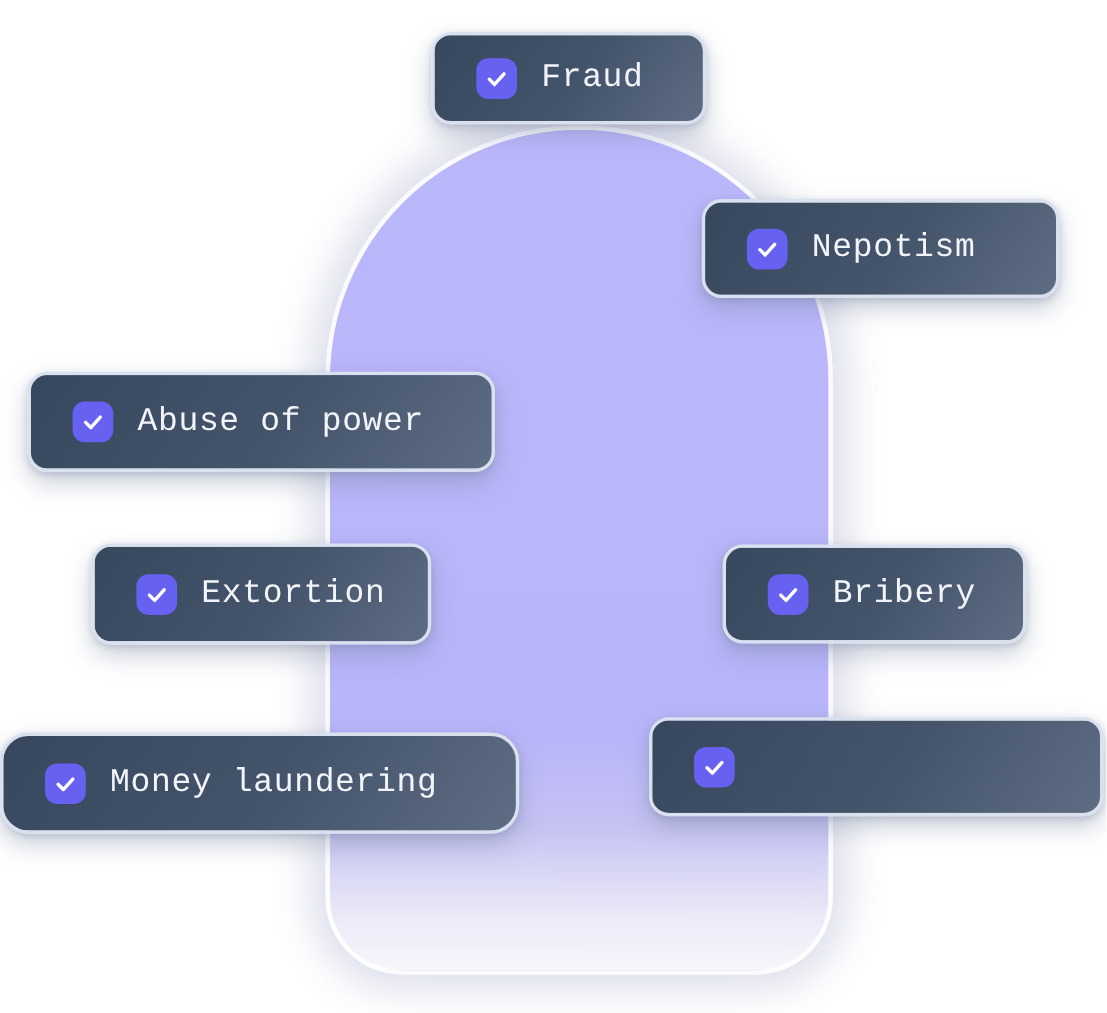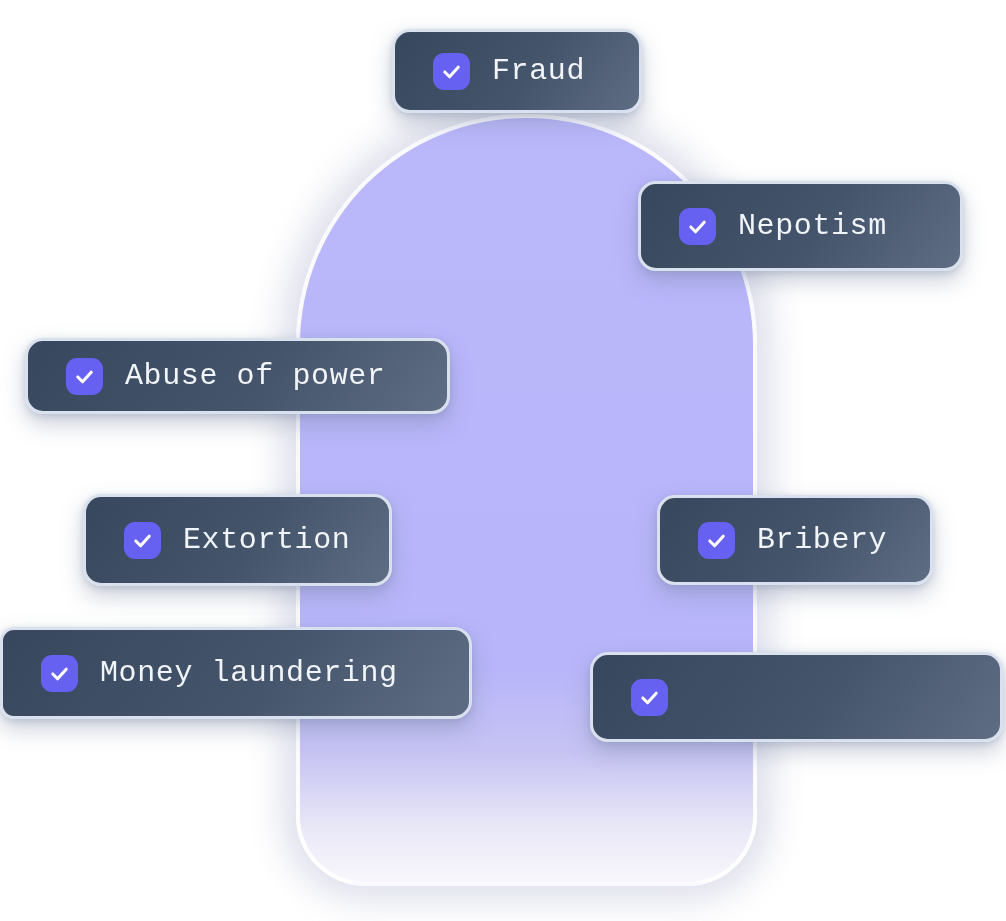--- a/index.html
+++ b/index.html
@@ -67,25 +67,25 @@
     display: flex;
     align-items: center;
     justify-content: center;
   }
   .checkbox svg { width: 23px; height: 23px; }
 
   
   .tag--fraud        { left: 392px; top: 29px;  width: 250px; height: 84px; }
   .tag--corruption   { left: 67px;  top: 183px; width: 341px; height: 89px; }
   .tag--kickbacks    { left: 638px; top: 181px; width: 325px; height: 90px; }
-  .tag--abuse        { left: 25px;  top: 338px; width: 425px; height: 76px; }
+  .tag--abuse        { left: 25px;  top: 338px; width: 425px; height: 91px; }
   .tag--nepotism     { left: 638px; top: 338px; width: 322px; height: 91px; }
   .tag--extortion    { left: 83px;  top: 494px; width: 309px; height: 92px; }
   .tag--bribery      { left: 657px; top: 495px; width: 276px; height: 90px; }
-  .tag--money        { left: 0px;   top: 627px; width: 472px; height: 92px; border-top-left-radius: 14px; border-bottom-left-radius: 14px; }
+  .tag--money        { left: 0px;   top: 666px; width: 472px; height: 92px; border-top-left-radius: 14px; border-bottom-left-radius: 14px; border-radius: 26px; }
   .tag--embezzlement { left: 590px; top: 652px; width: 413px; height: 90px; }
 </style>
 </head>
 <body>
 
 <div class="canvas">
 
   <div class="arch"></div>
 
   <div class="tag tag--fraud">

